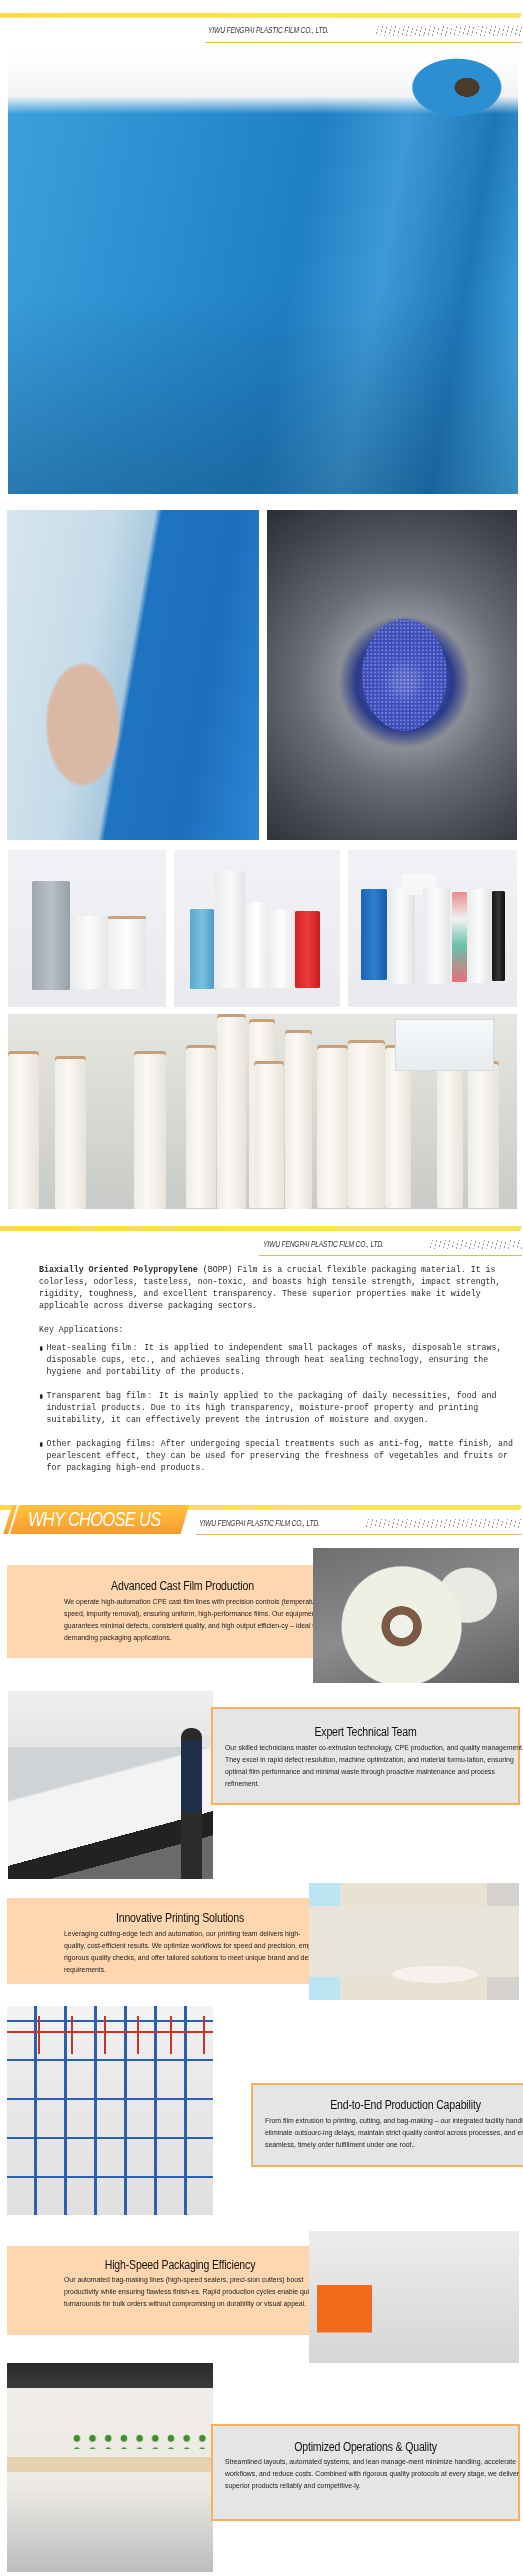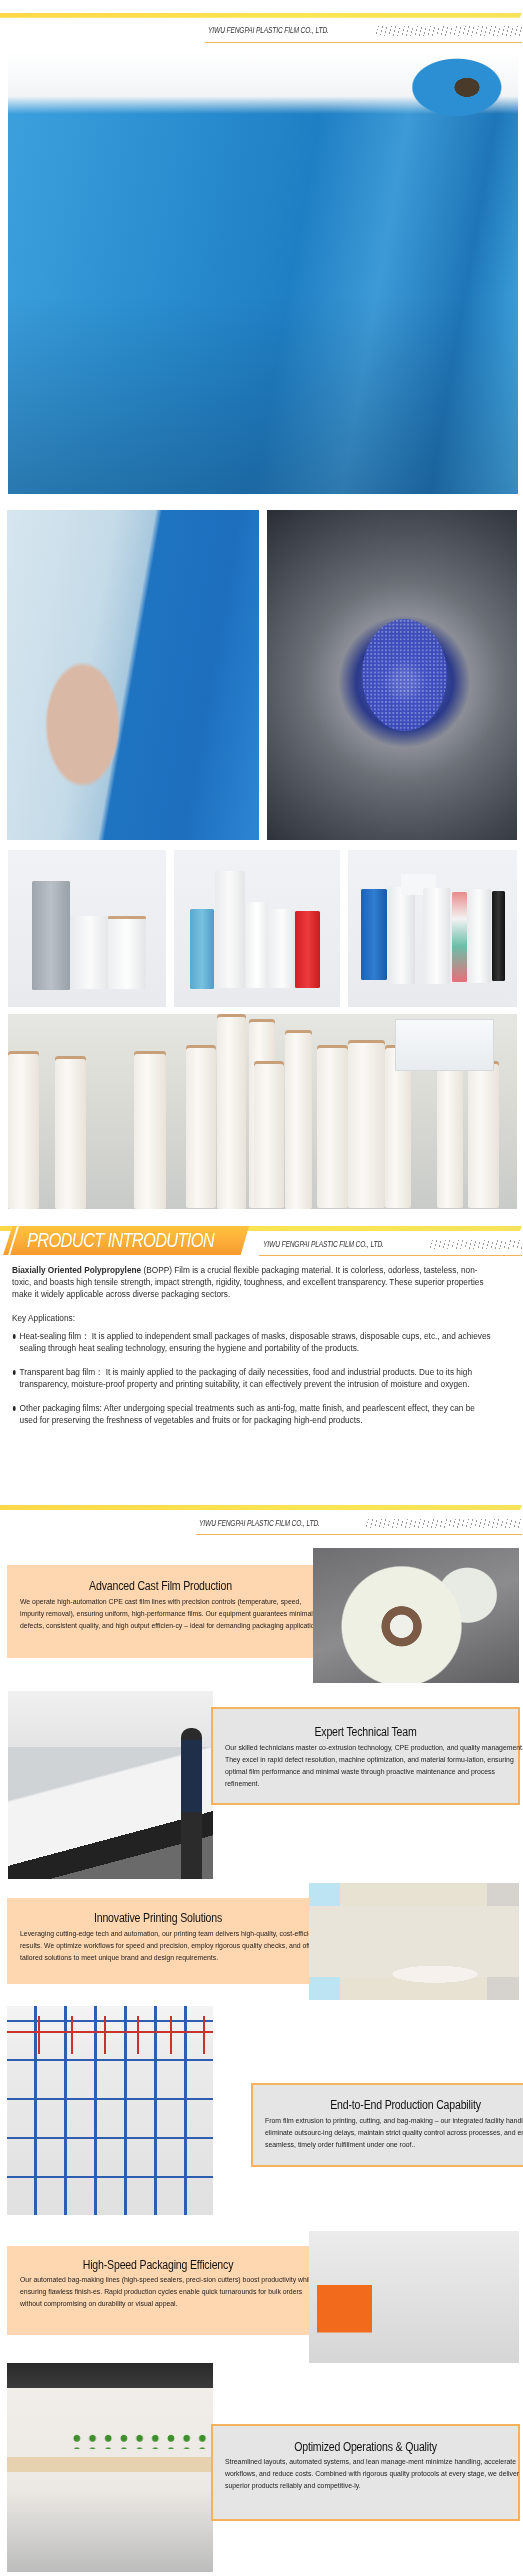--- a/index.html
+++ b/index.html
@@ -112,29 +112,29 @@
   .ph-office {
     background:
       linear-gradient(180deg, #2a2a2a 0%, #3b3b3b 12%, transparent 12%),
       linear-gradient(180deg, transparent 45%, #e6d2ae 45% 52%, transparent 52%),
       linear-gradient(180deg, #f2efec 0%, #ece9e4 60%, #bdbdbd 100%);
   }
   .ph-office .plants { position: absolute; left: 30%; top: 33%; width: 70%; height: 8%;
     background: radial-gradient(circle, #3f8f2f 3.1px, transparent 3.7px) 0 0/15.7px 12.6px; }
 
   
-  .intro { position: absolute; left: 12px; width: 481px; font-family: Liberation Sans, sans-serif; }
+  .intro { position: absolute; left: 39px; width: 481px; font-family: Liberation Mono, monospace; }
   .intro p { font-size: 9.2px; line-height: 12px; color: #2b2b2b; transform: scaleX(.9); transform-origin: left top; width: 534px; }
   .intro .strong { font-weight: 700; }
   .intro .bullet { position: relative; padding-left: 8.4px; }
   .intro .bullet::before { content: ""; position: absolute; left: 0.5px; top: 4.2px; width: 3.7px; height: 4.7px; border-radius: 50%; background: #222; }
 
   
   .card { position: absolute; }
-  .card.fill { background: #fed7b0; }
+  .card.fill { background: #fed7b0; padding-left: 44px; }
   .card.outline { background: #e5e5e5; border: 2.1px solid #f4b25e; border-right-width: 2.1px; }
   .card h3 { font-family: "Liberation Sans", sans-serif; font-weight: 400; font-size: 12px; color: #111; text-align: center; letter-spacing: -0.2px; transform: scaleX(.88); }
   .card .txt { font-family: "Liberation Sans", sans-serif; font-size: 8px; line-height: 12px; color: #1c1c1c; transform: scaleX(.86); transform-origin: left top; width: 116%; }
 </style>
 </head>
 <body>
 
 <div class="banner" style="top:12.6px;">
   <div class="stripe-top"></div>
   <div class="white-band" style="left:203px;"></div>
@@ -187,40 +187,40 @@
   <div class="cyl" style="left:340px; top:26px; width:37px; height:168px;"></div>
   <div class="cyl" style="left:377px; top:31px; width:26px; height:163px;"></div>
   <div class="cyl" style="left:429px; top:47px; width:26px; height:147px;"></div>
   <div class="cyl" style="left:460px; top:47px; width:31px; height:147px;"></div>
   <div class="abs" style="left:387px; top:5.2px; width:99px; height:52px; background:linear-gradient(180deg,#f7f9fb,#e8ecef); border:1.6px solid #d6dadd;"></div>
 </div>
 
 <div class="banner" style="top:1226px;">
   <div class="stripe-top"></div>
   <div class="white-band" style="left:259px;"></div>
-  <div class="orange" style="width:246px;">
-    <div class="slash" style="left:13.6px;"></div>
-    <div class="title" style="left:24px;">PRODUCT INTRODUTION</div>
-  </div>
   <div class="company" style="left:263px;">YIWU FENGPAI  PLASTIC FILM CO., LTD.</div>
   <div class="hatch" style="left:430px;"></div>
   <div class="underline" style="left:259px;"></div>
 </div>
 
 <div class="intro" style="top:1264px;">
   <p><span class="strong">Biaxially Oriented Polypropylene</span><span> (BOPP) Film is a crucial flexible packaging material.  It is colorless, odorless, tasteless, non-toxic, and boasts high tensile strength, impact strength, rigidity, toughness, and excellent transparency.  These superior properties make it widely applicable across diverse packaging sectors.</span></p>
   <p style="margin-top:12px;">Key Applications:</p>
   <p class="bullet" style="margin-top:6.3px;">Heat-sealing film： It is applied to independent small packages of masks, disposable straws, disposable cups, etc., and achieves sealing through heat sealing technology, ensuring the hygiene and portability of the products.</p>
   <p class="bullet" style="margin-top:12px;">Transparent bag film： It is mainly applied to the packaging of daily necessities, food and industrial products. Due to its high transparency, moisture-proof property and printing suitability, it can effectively prevent the intrusion of moisture and oxygen.</p>
   <p class="bullet" style="margin-top:12px;">Other packaging films: After undergoing special treatments such as anti-fog, matte finish, and pearlescent effect, they can be used for preserving the freshness of vegetables and fruits or for packaging high-end products.</p>
 </div>
 
 <div class="banner" style="top:1505px;">
   <div class="stripe-top"></div>
   <div class="white-band" style="left:196px;"></div>
+  <div class="orange" style="width:186px;">
+    <div class="slash" style="left:13.6px;"></div>
+    <div class="title" style="left:25px;">WHY CHOOSE US</div>
+  </div>
   <div class="company" style="left:199px;">YIWU FENGPAI  PLASTIC FILM CO., LTD.</div>
   <div class="hatch" style="left:366px;"></div>
   <div class="underline" style="left:196px;"></div>
 </div>
 
 <div class="card fill" style="left:7.3px; top:1565px; width:307px; height:93px;">
   <h3 style="margin-top:13.6px;">Advanced Cast Film Production</h3>
   <div class="txt" style="margin:3.1px 0 0 12.6px;">We operate high-automation CPE cast film lines with precision controls (temperature, speed, impurity removal), ensuring uniform, high-performance films. Our equipment guarantees minimal defects, consistent quality, and high output efficien-cy – ideal for demanding packaging applications.</div>
 </div>
 <div class="photo ph-film-roll" style="left:313px; top:1548px; width:206px; height:135px;" title="Clear film rolls"></div>

